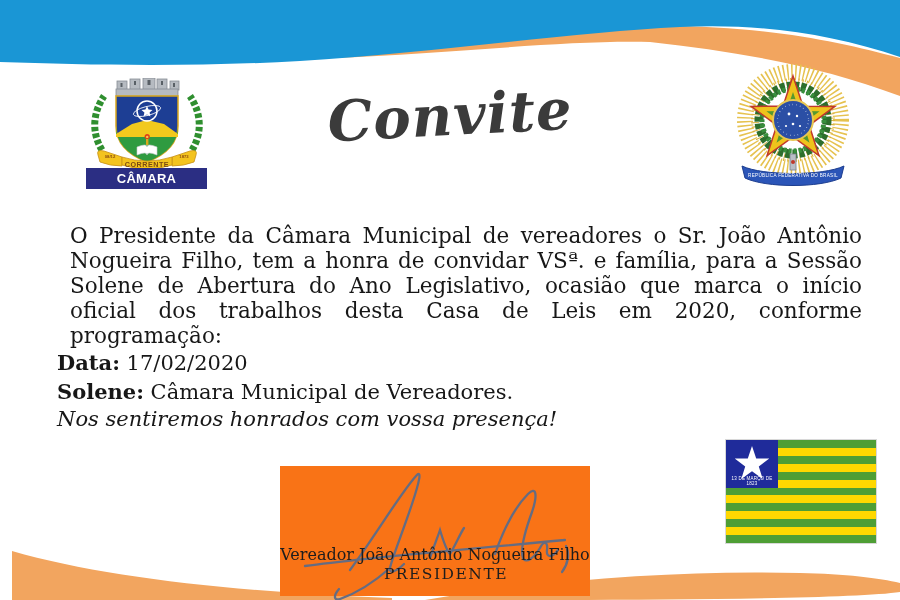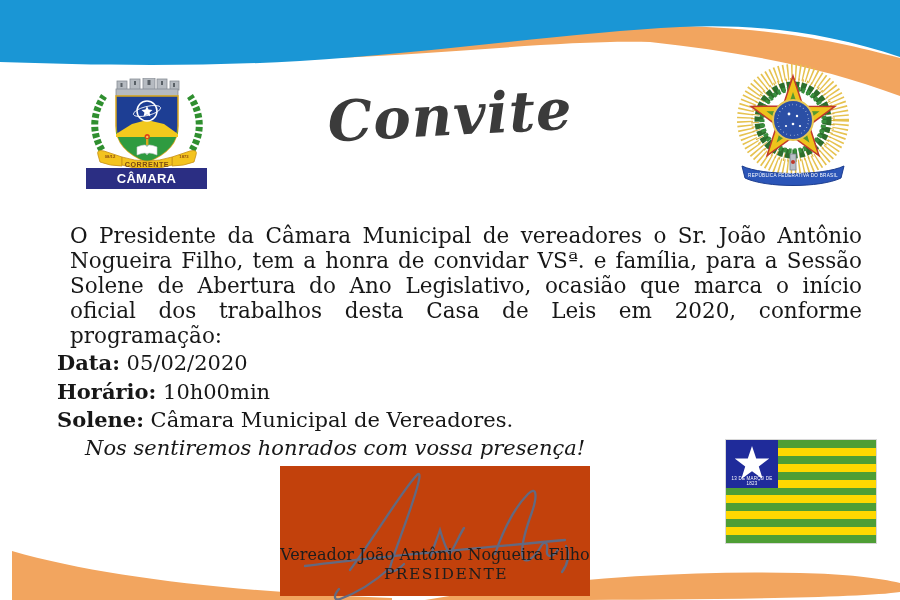--- a/index.html
+++ b/index.html
@@ -17,24 +17,24 @@
   .title-script{position:absolute;left:320px;top:82px;width:260px;text-align:center;
     font-family:"DejaVu Serif",serif;font-style:italic;font-weight:700;font-size:56px;
     color:#3b3b3b;transform:rotate(-3deg);letter-spacing:1px;}
 
   .paragraph{position:absolute;left:57px;top:210px;width:792px;margin:13px;
     font-size:21.5px;line-height:25px;color:#171717;text-align:justify;}
 
   .details{position:absolute;left:57px;top:349px;width:700px;font-size:21px;
     line-height:27.5px;color:#171717;}
   .details .lbl{font-weight:bold;text-align:center;}
-  .closing{font-style:italic;margin-left:28px;}
+  .closing{font-style:italic;}
 
   .sig-panel{position:absolute;left:280px;top:466px;width:310px;height:130px;
-    background:#c2410c;}
+    background:#f97316;}
   .sig-svg{position:absolute;left:0;top:0;pointer-events:none;}
   .sig-name{position:absolute;left:0;top:79px;width:310px;text-align:center;
     font-size:16px;color:#1d1d1d;}
   .sig-role{position:absolute;left:11px;top:99px;width:310px;text-align:center;
     font-size:15.5px;letter-spacing:1.5px;color:#1d1d1d;}
 
   .flag{position:absolute;left:726px;top:440px;width:150px;height:103px;
     background:repeating-linear-gradient(to bottom,
       #4E9E35 0px,#4E9E35 7.92px,#FFD800 7.92px,#FFD800 15.84px);
     box-shadow:0 0 0 1px #d8d8d8;}
@@ -125,25 +125,21 @@
     </g>
     <path d="M14,102 C35,112 95,112 116,102 L113,114 C92,124 38,124 17,114 Z" fill="#2B55B8" stroke="#1C3D8F" stroke-width="1"></path>
     <text x="65" y="112.5" font-size="4.6" fill="#FFFFFF" text-anchor="middle" font-family="Liberation Sans, sans-serif" letter-spacing="0.3">REPÚBLICA FEDERATIVA DO BRASIL</text>
   </svg>
 
   <p class="paragraph">O Presidente da Câmara Municipal de vereadores o Sr. João Antônio Nogueira Filho, tem a honra de convidar VSª. e família, para a Sessão Solene de Abertura do Ano Legislativo, ocasião que marca o início oficial dos trabalhos desta Casa de Leis em 2020, conforme programação:</p>
 
   <div class="details">
     <div>
       <span class="lbl">Data:</span>
-      <span class="val">05/02/2020</span>
-    </div>
-    <div>
-      <span class="lbl">Horário:</span>
-      <span class="val">10h00min</span>
+      <span class="val">17/02/2020</span>
     </div>
     <div>
       <span class="lbl">Solene:</span>
       <span class="val">Câmara Municipal de Vereadores.</span>
     </div>
     <div class="closing">Nos sentiremos honrados com vossa presença!</div>
   </div>
 
   <div class="flag">
     <div class="canton">

